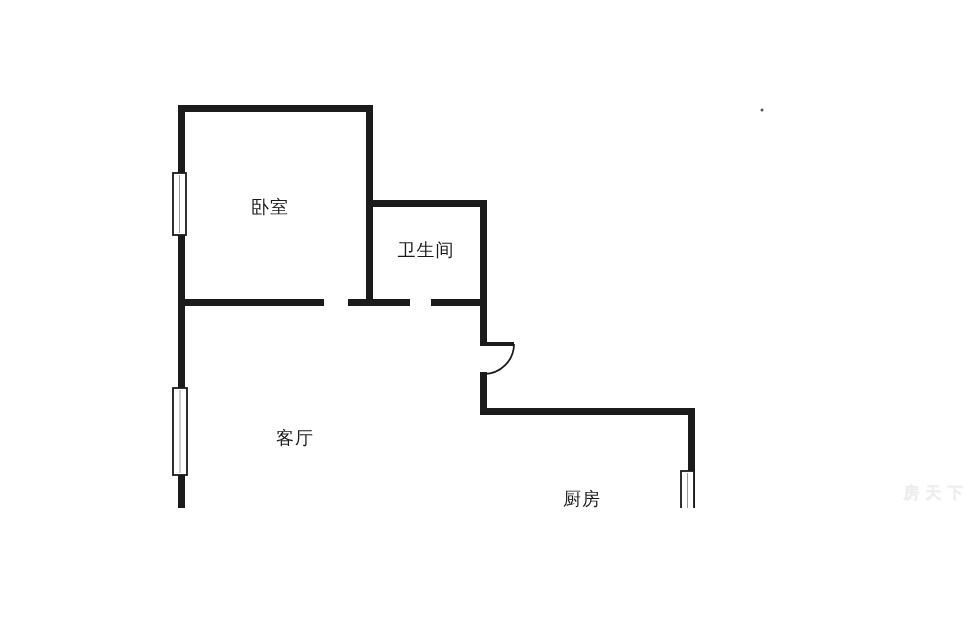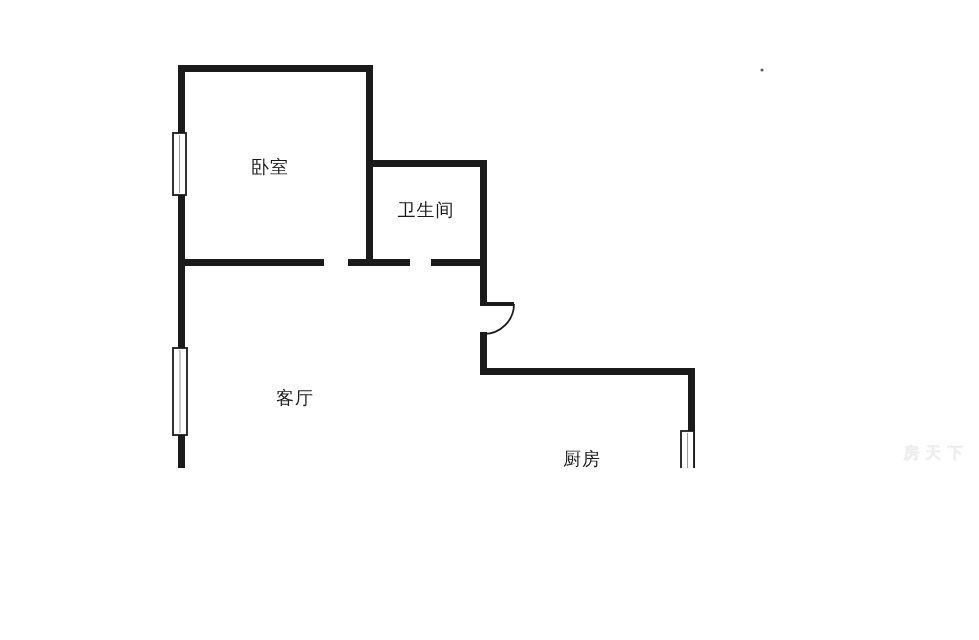--- a/index.html
+++ b/index.html
@@ -7,20 +7,21 @@
     padding: 0;
     background: #ffffff;
   }
   .stage {
     position: relative;
     width: 979px;
     height: 468px;
     background: #ffffff;
     overflow: hidden;
     font-family: "Liberation Sans", sans-serif;
+    margin-top: 40px;
   }
   .plan-svg {
     position: absolute;
     left: 0;
     top: 0;
     display: block;
   }
   .room-label {
     font-family: "Liberation Sans", sans-serif;
     font-size: 18px;

